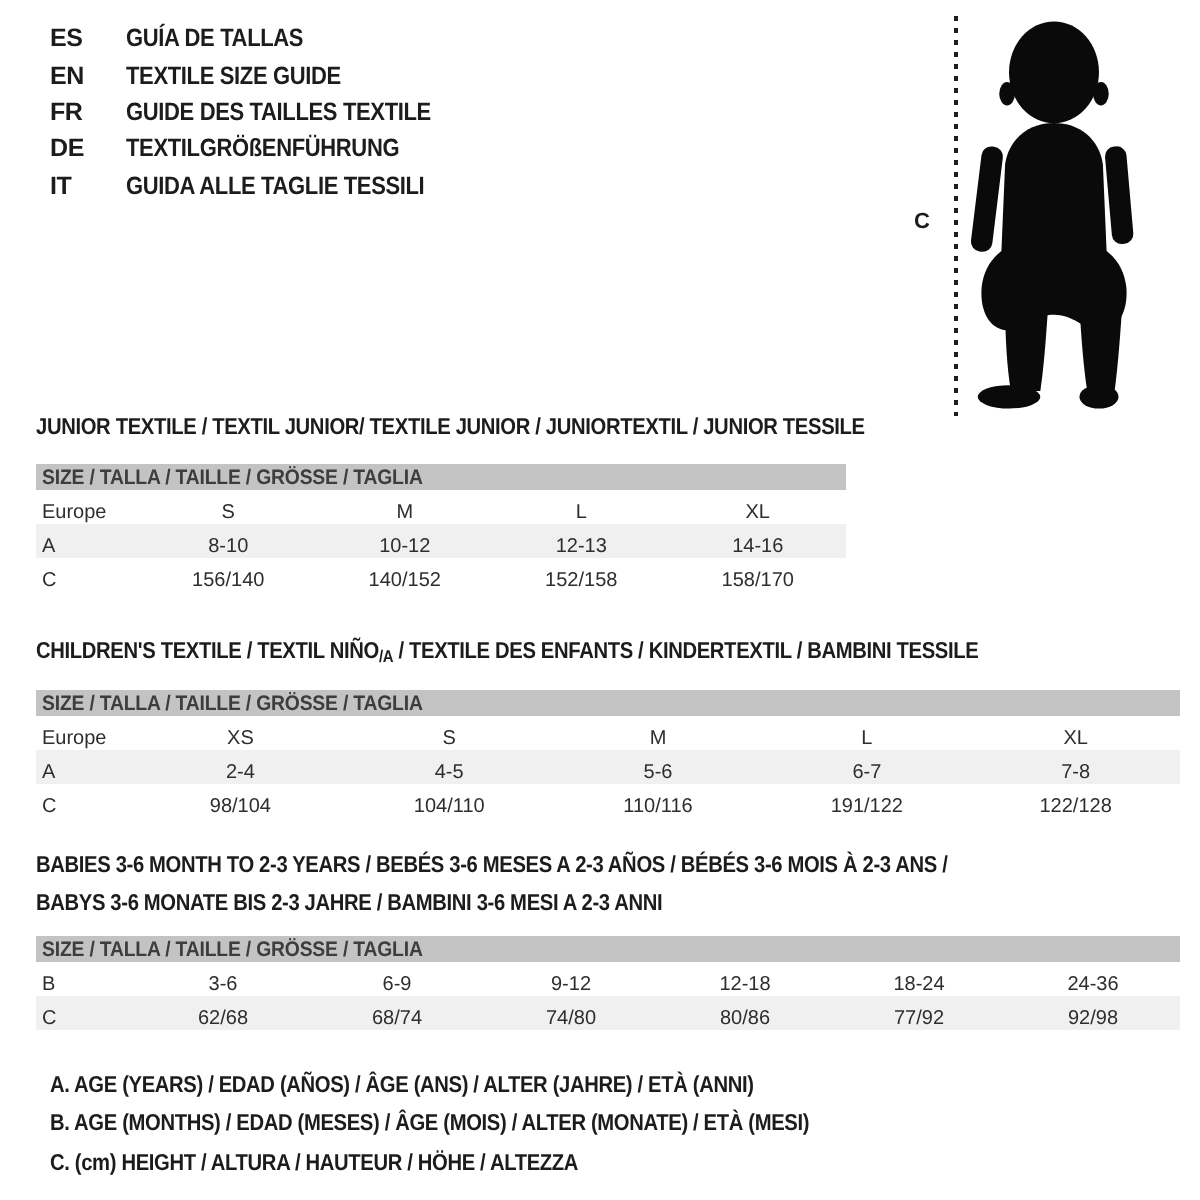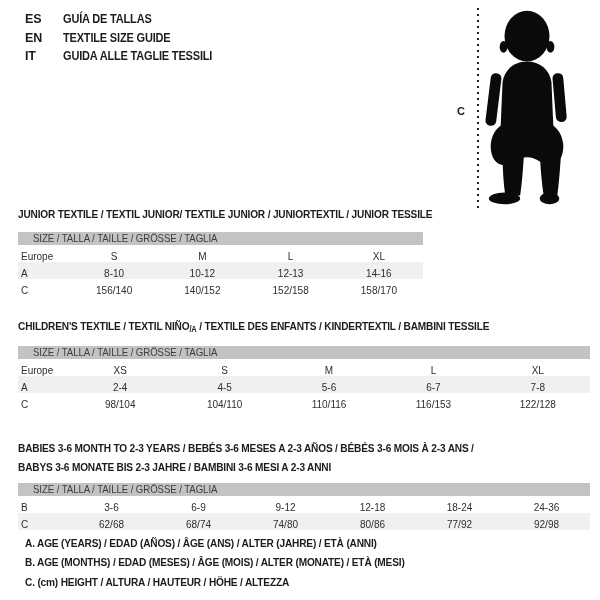--- a/index.html
+++ b/index.html
@@ -35,26 +35,26 @@
     background-image:repeating-linear-gradient(to bottom,var(--dotted-line) 0px,var(--dotted-line) 2.5px,transparent 2.5px,transparent 6px);
   }
   .figure svg{position:absolute;left:30px;top:1px;color:var(--silhouette);}
 
   
   #sections{position:absolute;left:18px;top:204px;width:572px;}
   .sec-title{font-weight:bold;font-size:11.5px;line-height:13px;color:var(--title-text);white-space:nowrap;letter-spacing:-0.2px;}
   .section-babies .sec-title{line-height:15.5px;}
   .sub{font-size:8.5px;vertical-align:-2px;}
   .section-children{margin-top:20px;}
-  .section-babies{margin-top:28px;}
+  .section-babies{margin-top:14px;}
   .table{margin-top:10px;}
   .section-babies .table{margin-top:8px;}
   .table-junior{width:405px;}
   .table-children,.table-babies{width:572px;}
-  .size-bar{height:13px;background:var(--size-bar-bg);display:flex;align-items:flex-start;padding-left:15px;}
+  .size-bar{height:13px;background:var(--size-bar-bg);display:flex;align-items:flex-end;padding-left:3px;font-weight:bold;}
   .size-bar-text{font-size:10.5px;color:var(--size-bar-text);letter-spacing:-0.1px;transform:scaleX(0.92);transform-origin:0 50%;}
   .row{display:flex;height:17px;align-items:flex-end;font-size:10px;color:var(--table-text);}
   .row.shaded{background:var(--shaded-row-bg);}
   .cell{flex:1;text-align:center;}
   .label-cell{flex:none;width:52px;padding-left:3px;text-align:left;}
   .table-children .label-cell,.table-babies .label-cell{width:50px;}
 
   
   #footer{position:absolute;left:25px;top:533px;}
   .foot-line{font-weight:bold;font-size:11.5px;line-height:18.3px;color:var(--title-text);letter-spacing:-0.2px;}
@@ -65,20 +65,28 @@
 <div class="page">
 
   <div class="lang-block" id="lang-block">
       <div class="lang-line">
         <span class="lang-code">ES</span>
         <span class="lang-text condensed">GUÍA DE TALLAS</span>
       </div>
       <div class="lang-line">
         <span class="lang-code">EN</span>
         <span class="lang-text condensed">TEXTILE SIZE GUIDE</span>
+      </div>
+      <div class="lang-line">
+        <span class="lang-code">FR</span>
+        <span class="lang-text condensed">GUIDE DES TAILLES TEXTILE</span>
+      </div>
+      <div class="lang-line">
+        <span class="lang-code">DE</span>
+        <span class="lang-text condensed">TEXTILGRÖßENFÜHRUNG</span>
       </div>
       <div class="lang-line">
         <span class="lang-code">IT</span>
         <span class="lang-text condensed">GUIDA ALLE TAGLIE TESSILI</span>
       </div>
     </div>
 
   <div class="figure">
     <span class="c-label">C</span>
     <div class="dotted-line"></div>
@@ -151,21 +159,21 @@
             <div class="cell">4-5</div>
             <div class="cell">5-6</div>
             <div class="cell">6-7</div>
             <div class="cell">7-8</div>
           </div>
           <div class="row">
             <div class="cell label-cell">C</div>
             <div class="cell">98/104</div>
             <div class="cell">104/110</div>
             <div class="cell">110/116</div>
-            <div class="cell">116/153</div>
+            <div class="cell">191/122</div>
             <div class="cell">122/128</div>
           </div>
         </div></div>
       <div class="section section-babies"><div class="sec-title condensed"><span>BABIES 3-6 MONTH TO 2-3 YEARS / BEBÉS 3-6 MESES A 2-3 AÑOS / BÉBÉS 3-6 MOIS À 2-3 ANS /</span></div><div class="sec-title condensed"><span>BABYS 3-6 MONATE BIS 2-3 JAHRE / BAMBINI 3-6 MESI A 2-3 ANNI</span></div><div class="table table-babies">
           <div class="size-bar">
             <span class="size-bar-text">SIZE / TALLA / TAILLE / GRÖSSE / TAGLIA</span>
           </div>
           <div class="row">
             <div class="cell label-cell">B</div>
             <div class="cell">3-6</div>

